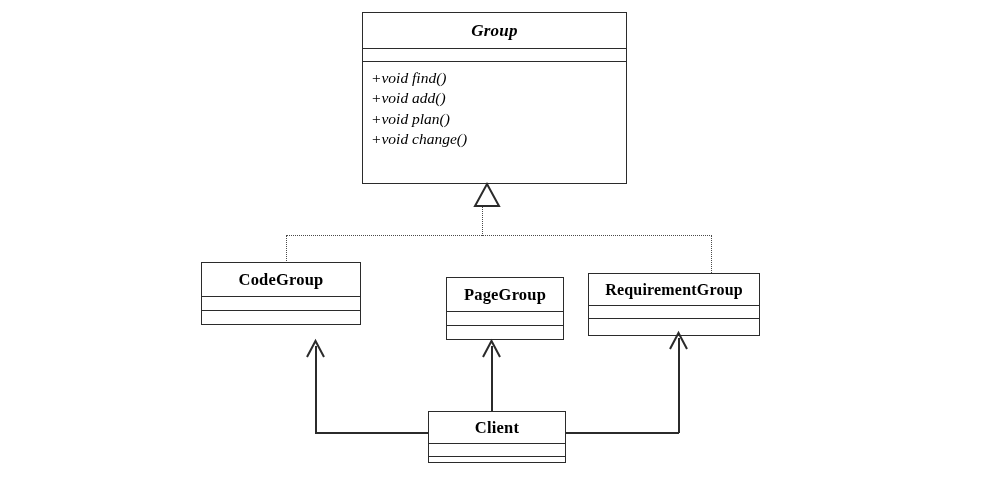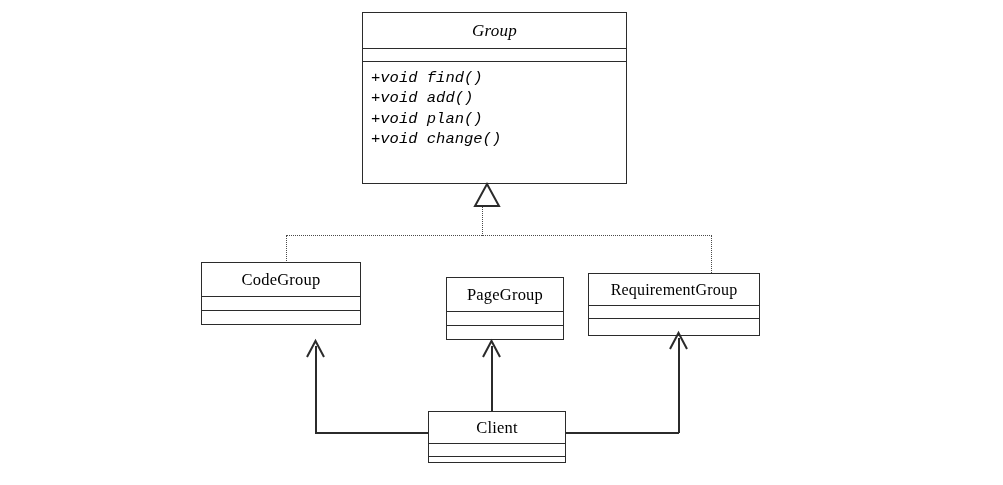--- a/index.html
+++ b/index.html
@@ -29,42 +29,41 @@
     display: flex;
     flex-direction: column;
     z-index: 5;
   }
   .uml-title {
     box-sizing: border-box;
     display: flex;
     align-items: center;
     justify-content: center;
     text-align: right;
-    font-weight: normal;
+    font-weight: bold;
     border-bottom: 1.6px solid #2b2b2b;
     letter-spacing: 0.2px;
     white-space: nowrap;
     padding: 0 4px;
   }
   .uml-title.abstract { font-style: italic; }
   .uml-compartment {
     box-sizing: border-box;
     border-bottom: 1.6px solid #2b2b2b;
   }
   .uml-compartment.last { border-bottom: none; }
   .uml-ops {
     box-sizing: border-box;
     padding: 6px 0 4px 8px;
     font-style: italic;
     line-height: 1.32;
   }
   .uml-op {
     white-space: nowrap;
     font-style: italic;
-    font-family: Liberation Mono, monospace;
   }
 
   
   .line-h, .line-v {
     position: absolute;
     background: #2b2b2b;
     z-index: 2;
   }
   .line-h { height: 1.7px; }
   .line-v { width: 1.7px; }

